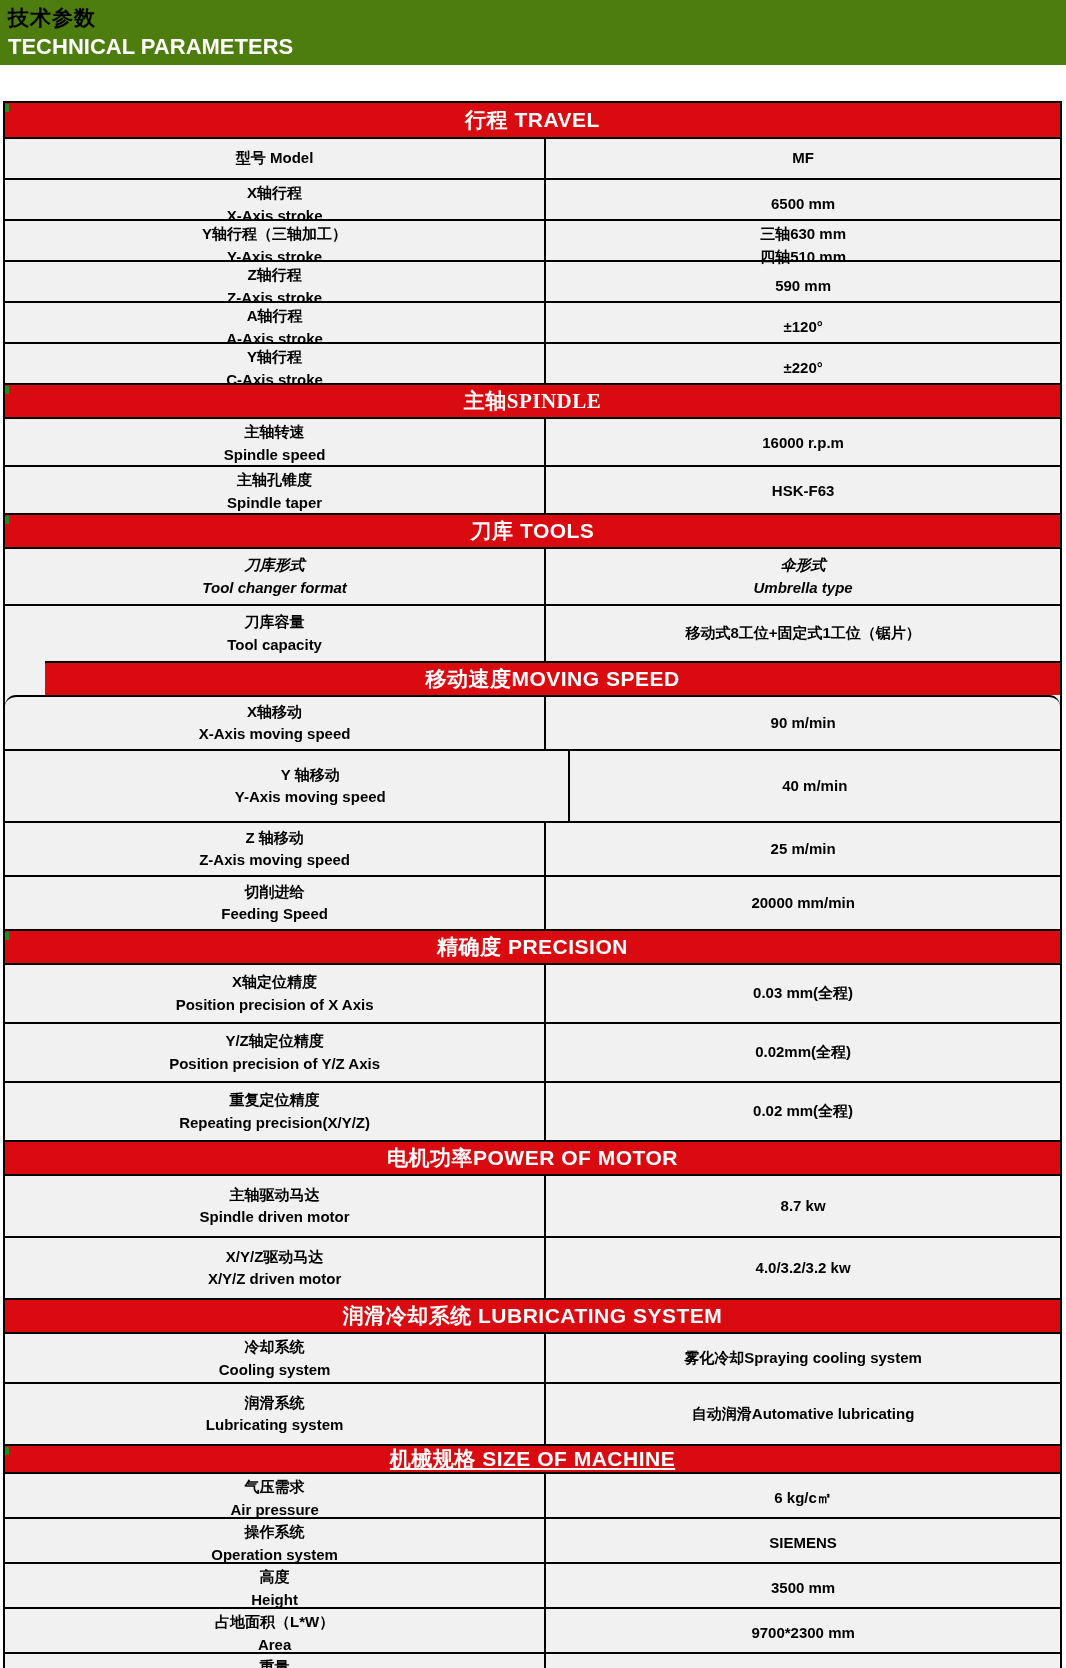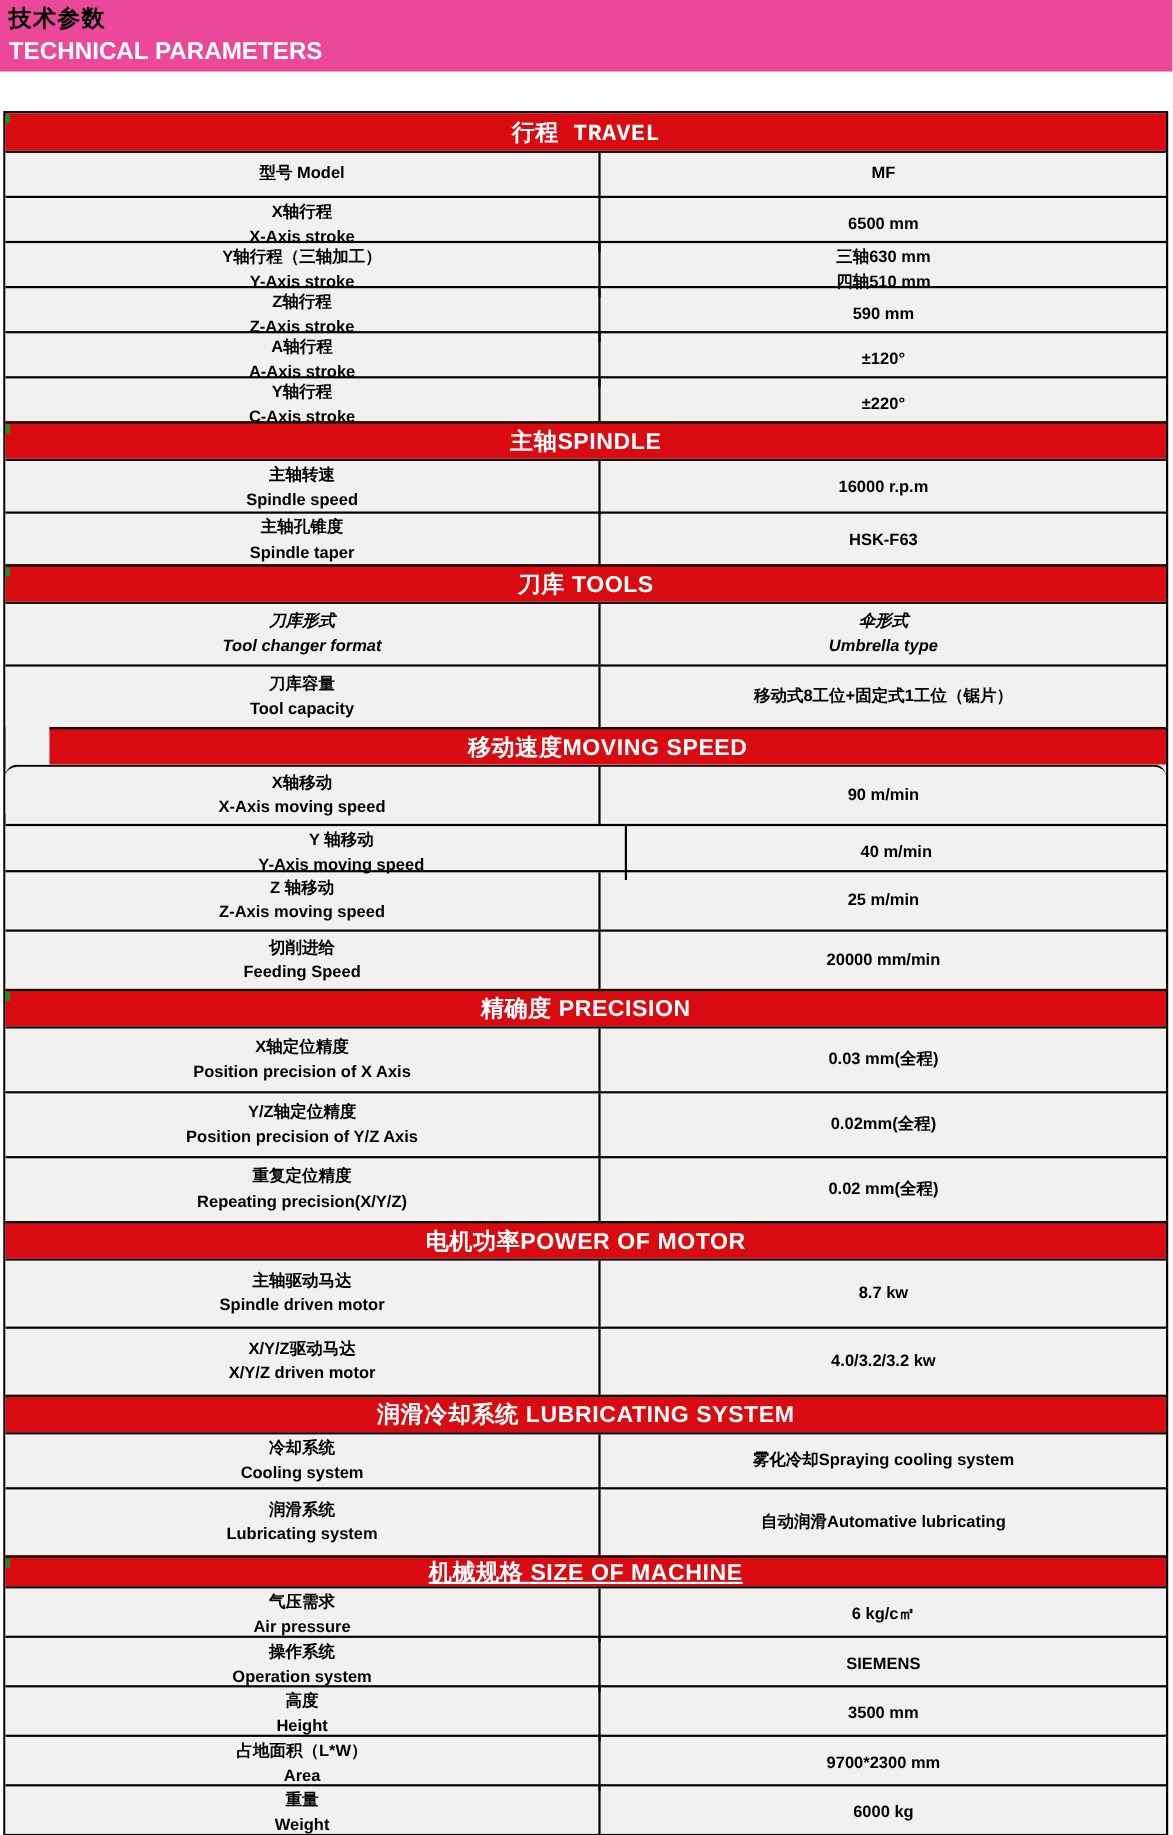--- a/index.html
+++ b/index.html
@@ -7,21 +7,21 @@
   body {
     width: 1066px;
     background: #ffffff;
     font-family: "Liberation Sans", "DejaVu Sans", sans-serif;
     font-weight: bold;
     -webkit-font-smoothing: antialiased;
   }
   .banner {
     width: 1066px;
     height: 65px;
-    background: #ec4899;
+    background: #4d7c0f;
     padding: 3px 0 0 8px;
   }
   .banner-cn {
     font-size: 21px;
     color: #000000;
     line-height: 29px;
     letter-spacing: 1px;
   }
   .banner-en {
     font-size: 22px;
@@ -75,21 +75,21 @@
 </style>
 </head>
 <body>
 
 <div class="banner">
   <div class="banner-cn">技术参数</div>
   <div class="banner-en">TECHNICAL PARAMETERS</div>
 </div>
 
 <div class="spec-table">
-    <div class="section-band" style="height: 34px; font-family: Liberation Mono, monospace;">
+    <div class="section-band" style="height: 34px;">
       <span class="corner-marker"></span>
       <span>行程 TRAVEL</span>
     </div>
     <div class="data-row" style="height: 41px;">
       <div class="cell label-cell">
         <div>型号 Model</div>
       </div>
       <div class="cell value-cell">
         <div>MF</div>
       </div>
@@ -133,21 +133,21 @@
     </div>
     <div class="data-row" style="height: 41px;">
       <div class="cell label-cell">
         <div>Y轴行程</div>
         <div>C-Axis stroke</div>
       </div>
       <div class="cell value-cell">
         <div>±220°</div>
       </div>
     </div>
-    <div class="section-band" style="height: 34px;">
+    <div class="section-band" style="height: 34px; font-family: Liberation Serif, serif;">
       <span class="corner-marker"></span>
       <span>主轴SPINDLE</span>
     </div>
     <div class="data-row" style="height: 48px;">
       <div class="cell label-cell">
         <div>主轴转速</div>
         <div>Spindle speed</div>
       </div>
       <div class="cell value-cell">
         <div>16000 r.p.m</div>
@@ -190,21 +190,21 @@
     </div>
     <div class="data-row" style="height: 54px; border-radius: 11px;">
       <div class="cell label-cell">
         <div>X轴移动</div>
         <div>X-Axis moving speed</div>
       </div>
       <div class="cell value-cell">
         <div>90 m/min</div>
       </div>
     </div>
-    <div class="data-row" style="height: 42px; padding-left: 48px;">
+    <div class="data-row" style="height: 72px; padding-left: 48px;">
       <div class="cell label-cell">
         <div>Y 轴移动</div>
         <div>Y-Axis moving speed</div>
       </div>
       <div class="cell value-cell">
         <div>40 m/min</div>
       </div>
     </div>
     <div class="data-row" style="height: 54px;">
       <div class="cell label-cell">

